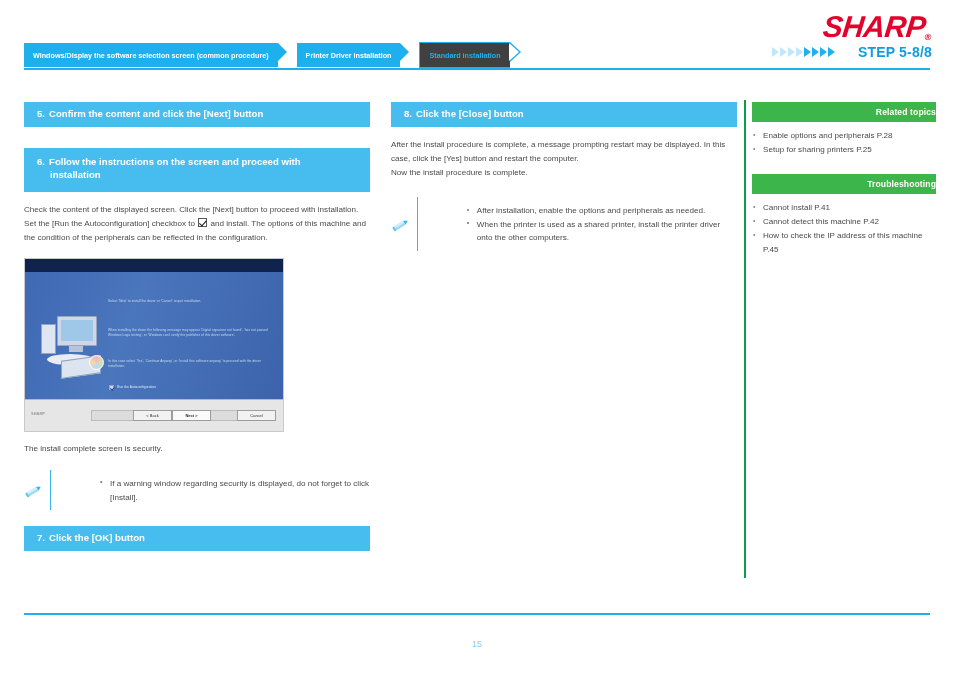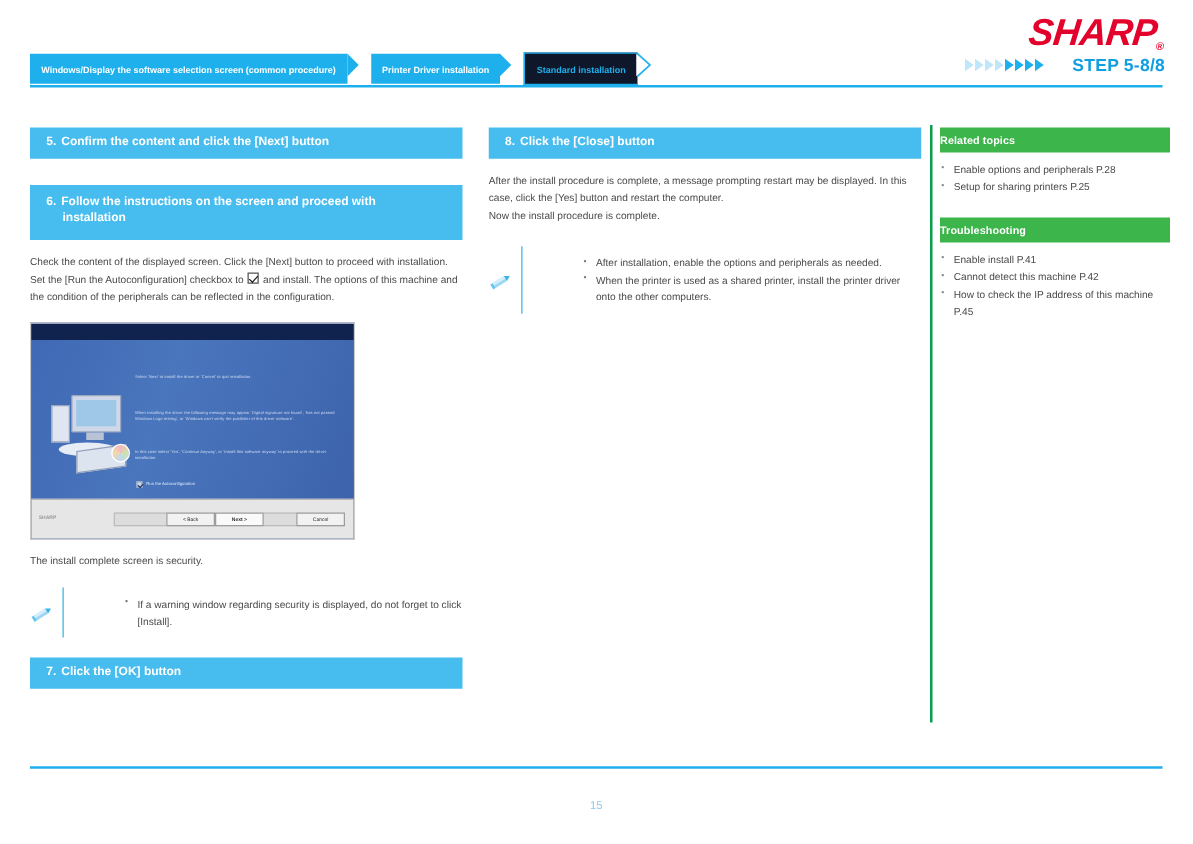--- a/index.html
+++ b/index.html
@@ -63,21 +63,21 @@
     right: -9px; top: 0;
     width: 0; height: 0;
     border-top: 9.5px solid transparent;
     border-bottom: 9.5px solid transparent;
     border-left: 9px solid #1eb0ec;
   }
   .crumb.outlined {
     border: 1px solid #1eb0ec;
     border-right: none;
     color: #1eb0ec;
-    background: #0f172a;
+    background: #404040;
     height: 21px;
   }
   .crumb.outlined::after {
     content: "";
     position: absolute;
     right: -11px; top: -1px;
     width: 0; height: 0;
     border-top: 10.5px solid transparent;
     border-bottom: 10.5px solid transparent;
     border-left: 11px solid #1eb0ec;
@@ -353,21 +353,21 @@
     color: #777;
     font-size: 7px;
   }
 
   
   .panel-head {
     background: #3cb54a;
     color: #ffffff;
     font-size: 8.6px;
     font-weight: bold;
-    text-align: left;
+    text-align: right;
     padding: 5px 0 5px;
     letter-spacing: 0.1px;
   }
   .panel-list {
     margin: 7px 0 0 0;
     padding: 0;
     font-size: 8.1px;
     line-height: 1.62;
     color: #4a4a4a;
   }
@@ -525,21 +525,21 @@
     <div class="panel-head">Related topics</div>
     <ul class="panel-list">
       <li><span>Enable options and peripherals P.28</span></li>
       <li><span>Setup for sharing printers P.25</span></li>
     </ul>
 
     <div class="panel-gap"></div>
 
     <div class="panel-head">Troubleshooting</div>
     <ul class="panel-list">
-      <li><span>Enable install P.41</span></li>
+      <li><span>Cannot install P.41</span></li>
       <li><span>Cannot detect this machine P.42</span></li>
       <li><span>How to check the IP address of this machine P.45</span></li>
     </ul>
   </div>
 
   <div class="rule-bottom"></div>
   <div class="page-num">15</div>
 
 </div>
 

